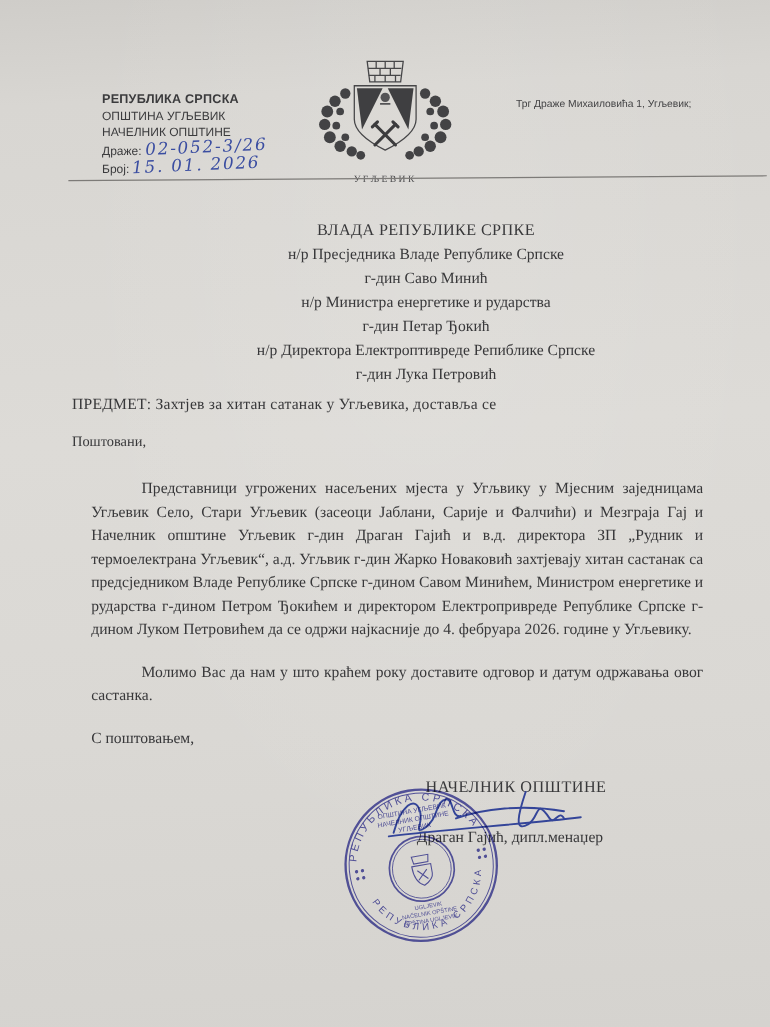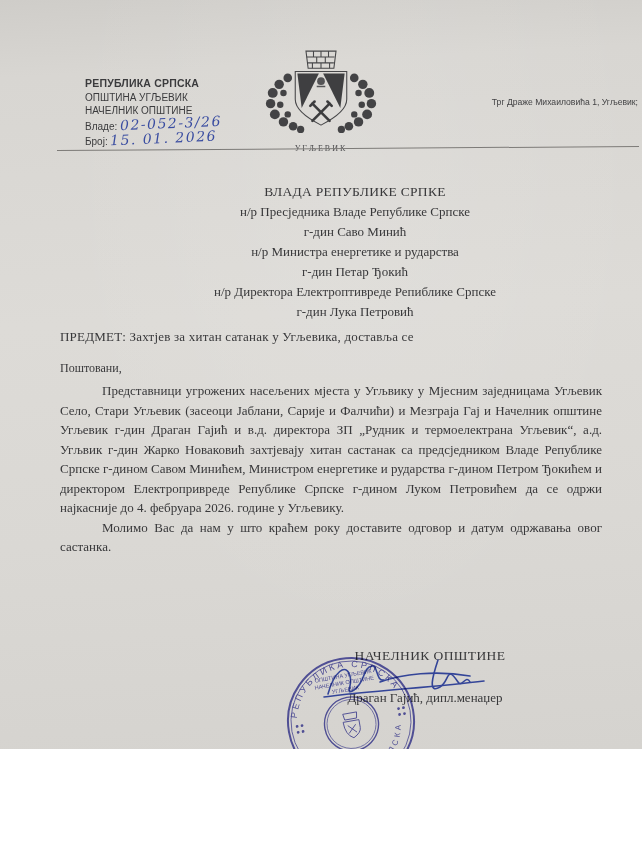--- a/index.html
+++ b/index.html
@@ -1,63 +1,63 @@
 <!DOCTYPE html>
 <html><head>
 <meta charset="utf-8">
 <style>
   html,body{margin:0;padding:0;}
   .page{
     position:relative;
-    width:642px;height:749px;
+    width:642px;height:856px;
     background:
       radial-gradient(ellipse at 55% 25%, rgba(255,255,255,.10), rgba(0,0,0,0) 60%),
       linear-gradient(177deg,#cfcdc9 0%, #d8d6d2 10%, #dddbd7 42%, #dad8d4 70%, #d5d3cf 100%);
     overflow:hidden;
     font-family:"Liberation Serif","DejaVu Serif",serif;
     color:#38383a;
   }
   .abs{position:absolute;}
   
   .hleft{left:85px;top:77px;font-family:"Liberation Sans","DejaVu Sans",sans-serif;font-size:10px;line-height:13.5px;color:#3b3b3d;}
   .hleft .l1{font-weight:bold;font-size:10.5px;letter-spacing:.2px;}
   .hand{display:inline-block;color:#3a4da1;font-size:14px;font-style:italic;letter-spacing:1.5px;transform:rotate(-2.5deg);font-family:"DejaVu Serif",serif;position:relative;top:-2px;}
   .fieldrow{margin-top:1px;}
   
   .emblem{left:262px;top:50px;width:118px;text-align:center;}
   .emblem-caption{margin-top:2px;font-size:8px;letter-spacing:2px;color:#4a4a4c;font-family:"Liberation Serif",serif;}
   
-  .hright{left:430px;top:96px;width:208px;text-align:right;font-family:"Liberation Sans","DejaVu Sans",sans-serif;font-size:8.6px;line-height:13px;color:#434345;}
+  .hright{left:430px;top:80px;width:208px;text-align:left;font-family:"Liberation Sans","DejaVu Sans",sans-serif;font-size:8.6px;line-height:13px;color:#434345;}
   .rule{left:57px;top:148px;width:582px;border-top:1.2px solid #7d7b78;transform:rotate(-0.4deg);}
   
   .recipient{left:130px;top:182px;width:450px;text-align:center;font-size:13px;line-height:20px;}
   .recipient .r0{font-size:13.5px;letter-spacing:.3px;}
   
   .subject{left:60px;top:329px;font-size:13px;letter-spacing:.2px;}
   .saluto{left:60px;top:361px;font-size:12px;}
   .bodyflow{left:60px;top:381px;width:542px;font-size:13px;line-height:19.5px;text-align:justify;}
-  .bodyflow p{margin:0;text-indent:42px;}
+  .bodyflow p{margin:16px;text-indent:42px;}
   .closing{margin-top:15px;text-indent:0 !important;text-align:left;}
   
   .sigtitle{left:340px;top:648px;width:180px;text-align:center;font-size:13.5px;letter-spacing:.4px;}
   .signame{left:330px;top:690px;width:190px;text-align:center;font-size:13px;}
   .sigscribble{left:318px;top:652px;}
   .stamp{left:281px;top:651px;transform:rotate(-10deg);opacity:.9;mix-blend-mode:multiply;}
 </style>
 </head>
 <body>
 
 <div class="page">
 
   <div class="abs hleft">
     <div class="l1">РЕПУБЛИКА СРПСКА</div>
     <div>ОПШТИНА УГЉЕВИК</div>
     <div>НАЧЕЛНИК ОПШТИНЕ</div>
     <div class="fieldrow">
-      <span>Владе:</span>
+      <span>Драже:</span>
       <span class="hand">02-052-3/26</span>
     </div>
     <div class="fieldrow">
       <span>Број:</span>
       <span class="hand">15. 01. 2026</span>
     </div>
   </div>
 
   <div class="abs emblem">
     <svg width="118" height="88" viewBox="0 0 110 82">
@@ -130,20 +130,21 @@
     <div>г-дин Петар Ђокић</div>
     <div>н/р Директора Електроптивреде Репиблике Српске</div>
     <div>г-дин Лука Петровић</div>
   </div>
 
   <div class="abs saluto">Поштовани,</div>
 
   <div class="abs bodyflow">
     <p>Представници угрожених насељених мјеста у Угљвику у Мјесним заједницама Угљевик Село, Стари Угљевик (засеоци Јаблани, Сарије и Фалчићи) и Мезграја Гај и Начелник општине Угљевик г-дин Драган Гајић и в.д. директора ЗП „Рудник и термоелектрана Угљевик“, а.д. Угљвик г-дин Жарко Новаковић захтјевају хитан састанак са предсједником Владе Републике Српске г-дином Савом Минићем, Министром енергетике и рударства г-дином Петром Ђокићем и директором Електропривреде Републике Српске г-дином Луком Петровићем да се одржи најкасније до 4. фебруара 2026. године у Угљевику.</p>
     <p>Молимо Вас да нам у што краћем року доставите одговор и датум одржавања овог састанка.</p>
+    <p class="closing">С поштовањем,</p>
   </div>
 
   <div class="abs sigtitle">НАЧЕЛНИК ОПШТИНЕ</div>
   <div class="abs signame">Драган Гајић, дипл.менаџер</div>
 
   <svg class="abs sigscribble" width="180" height="56" viewBox="0 0 180 56">
     <g stroke="#2c3e96" stroke-width="1.6" fill="none" stroke-linecap="round" opacity="0.95">
       <path d="M10,42 C16,20 28,10 32,24 C35,34 26,44 36,38 C48,30 44,16 54,14 C60,13 58,30 66,28"></path>
       <path d="M62,30 C84,22 118,18 152,24"></path>
       <path d="M120,8 C114,26 110,42 122,35 C132,29 128,12 140,30 C144,36 148,22 152,30"></path>

